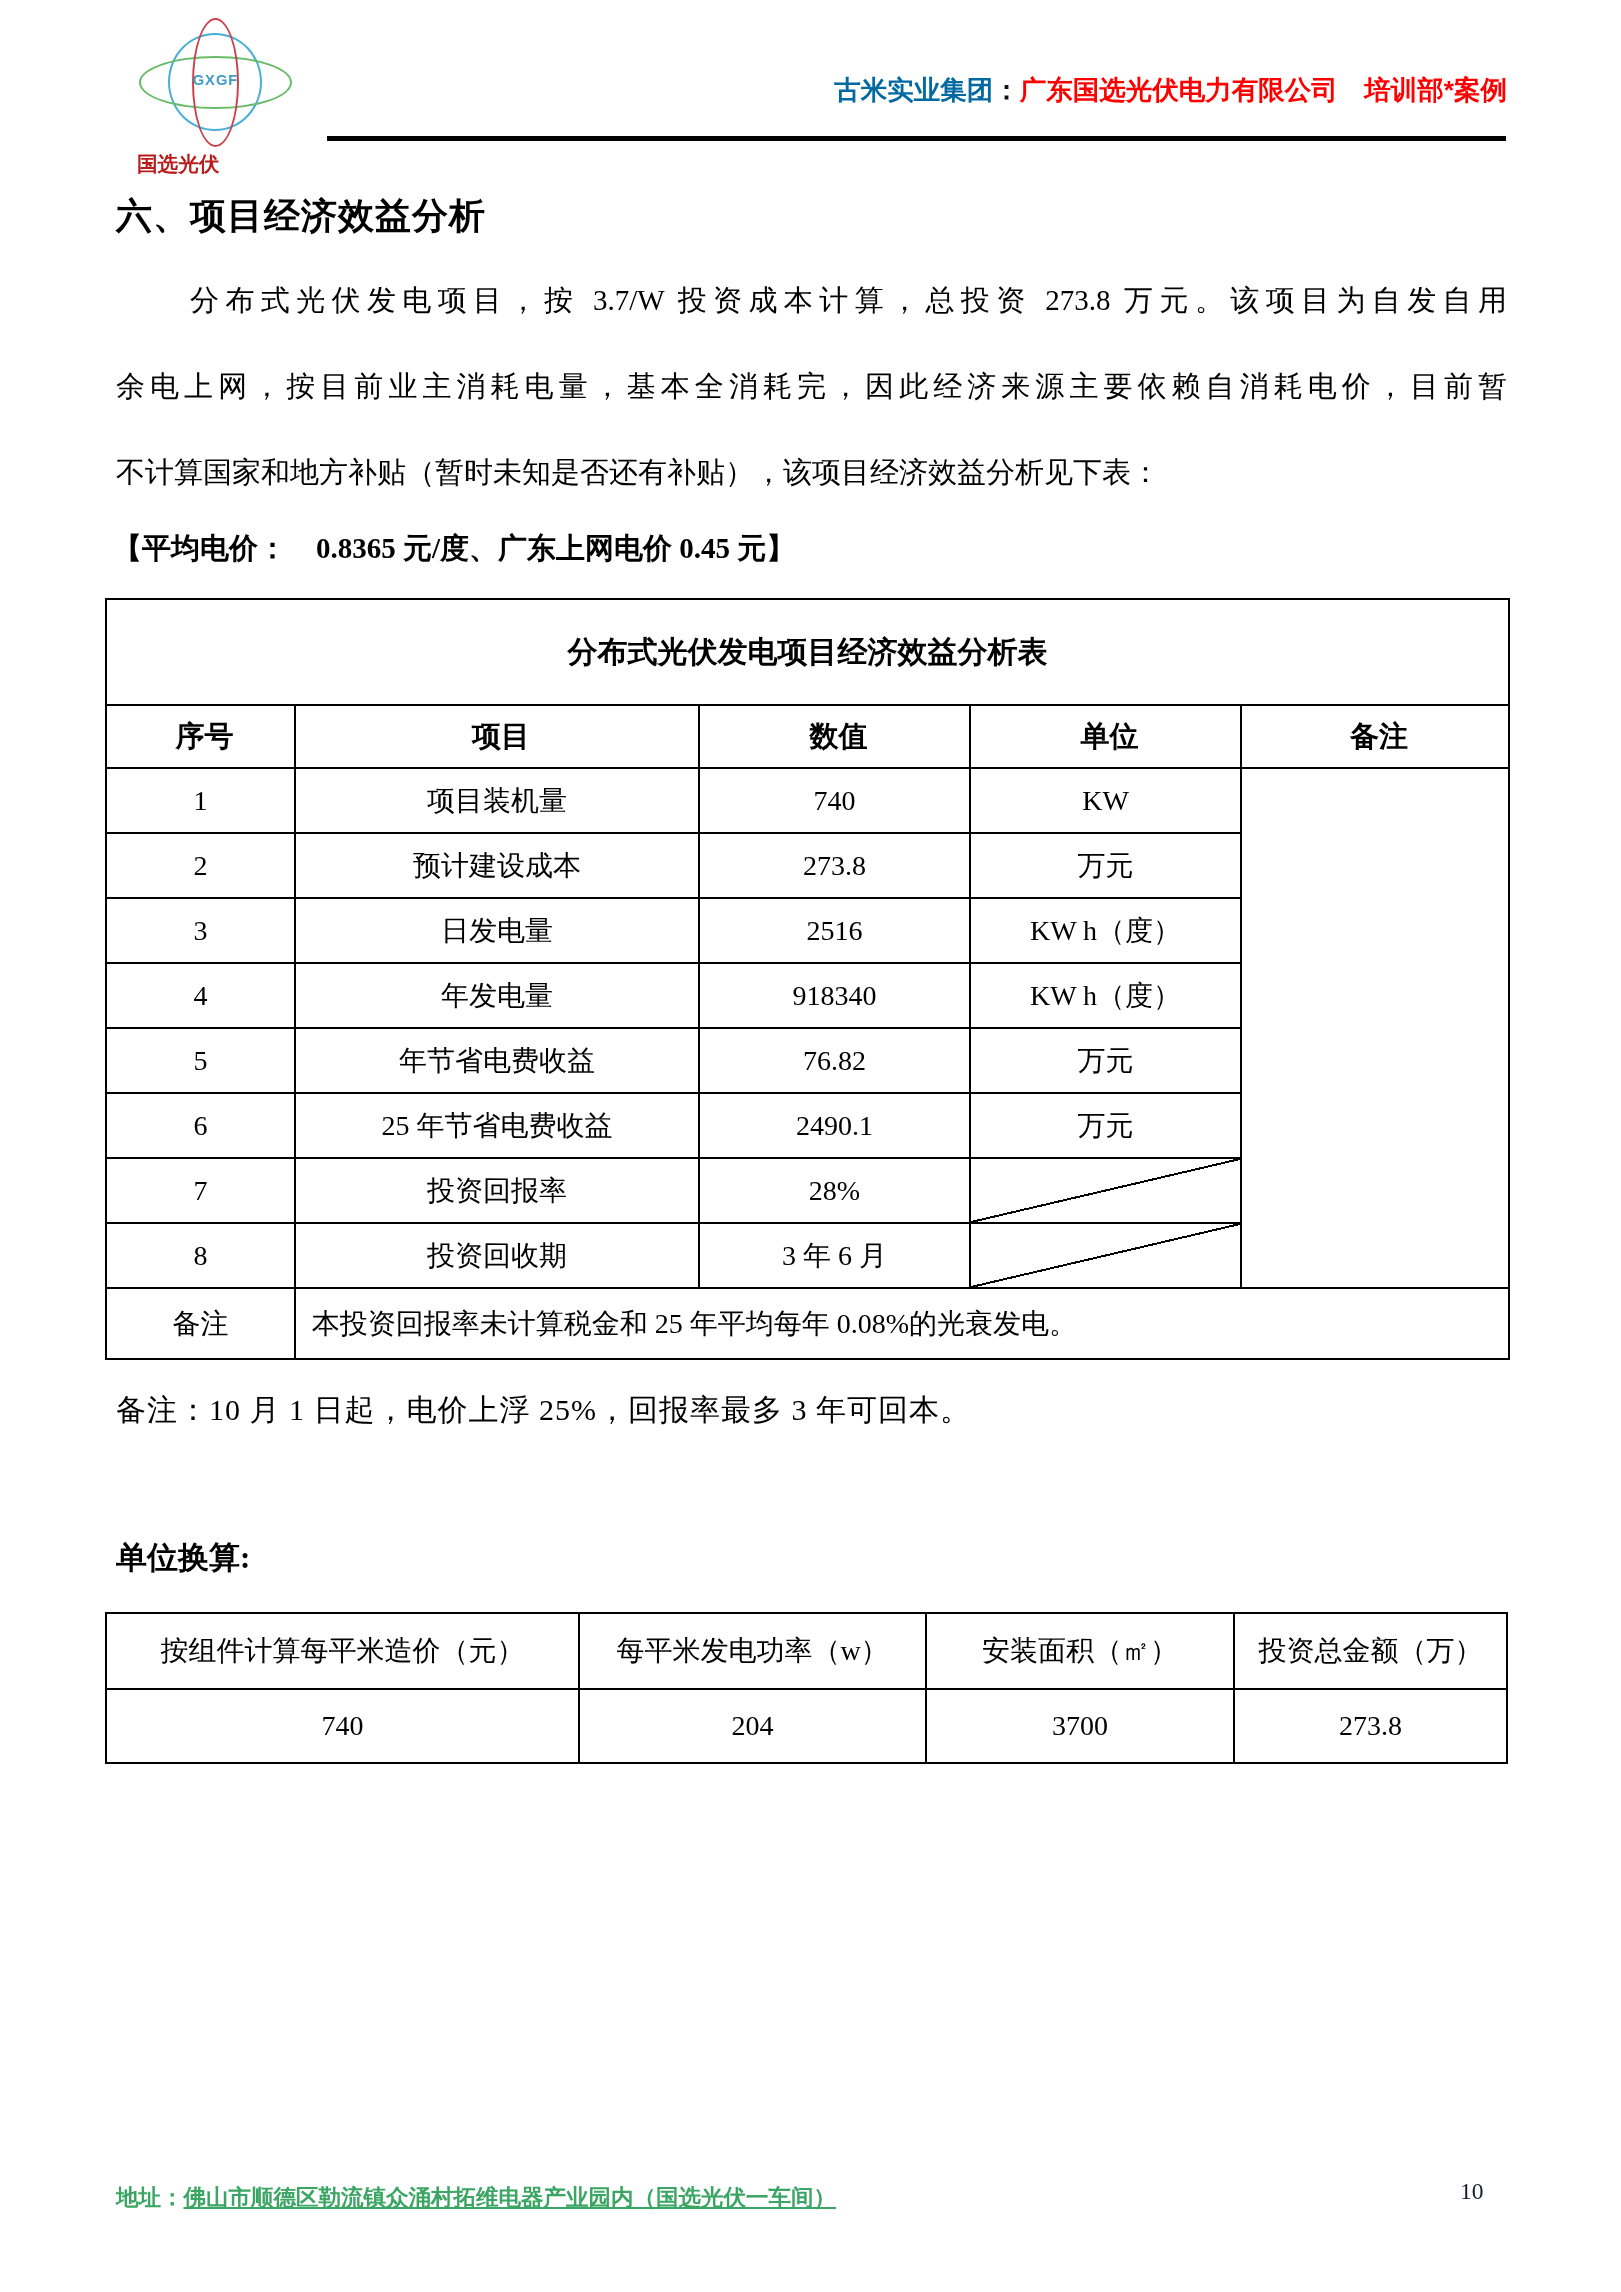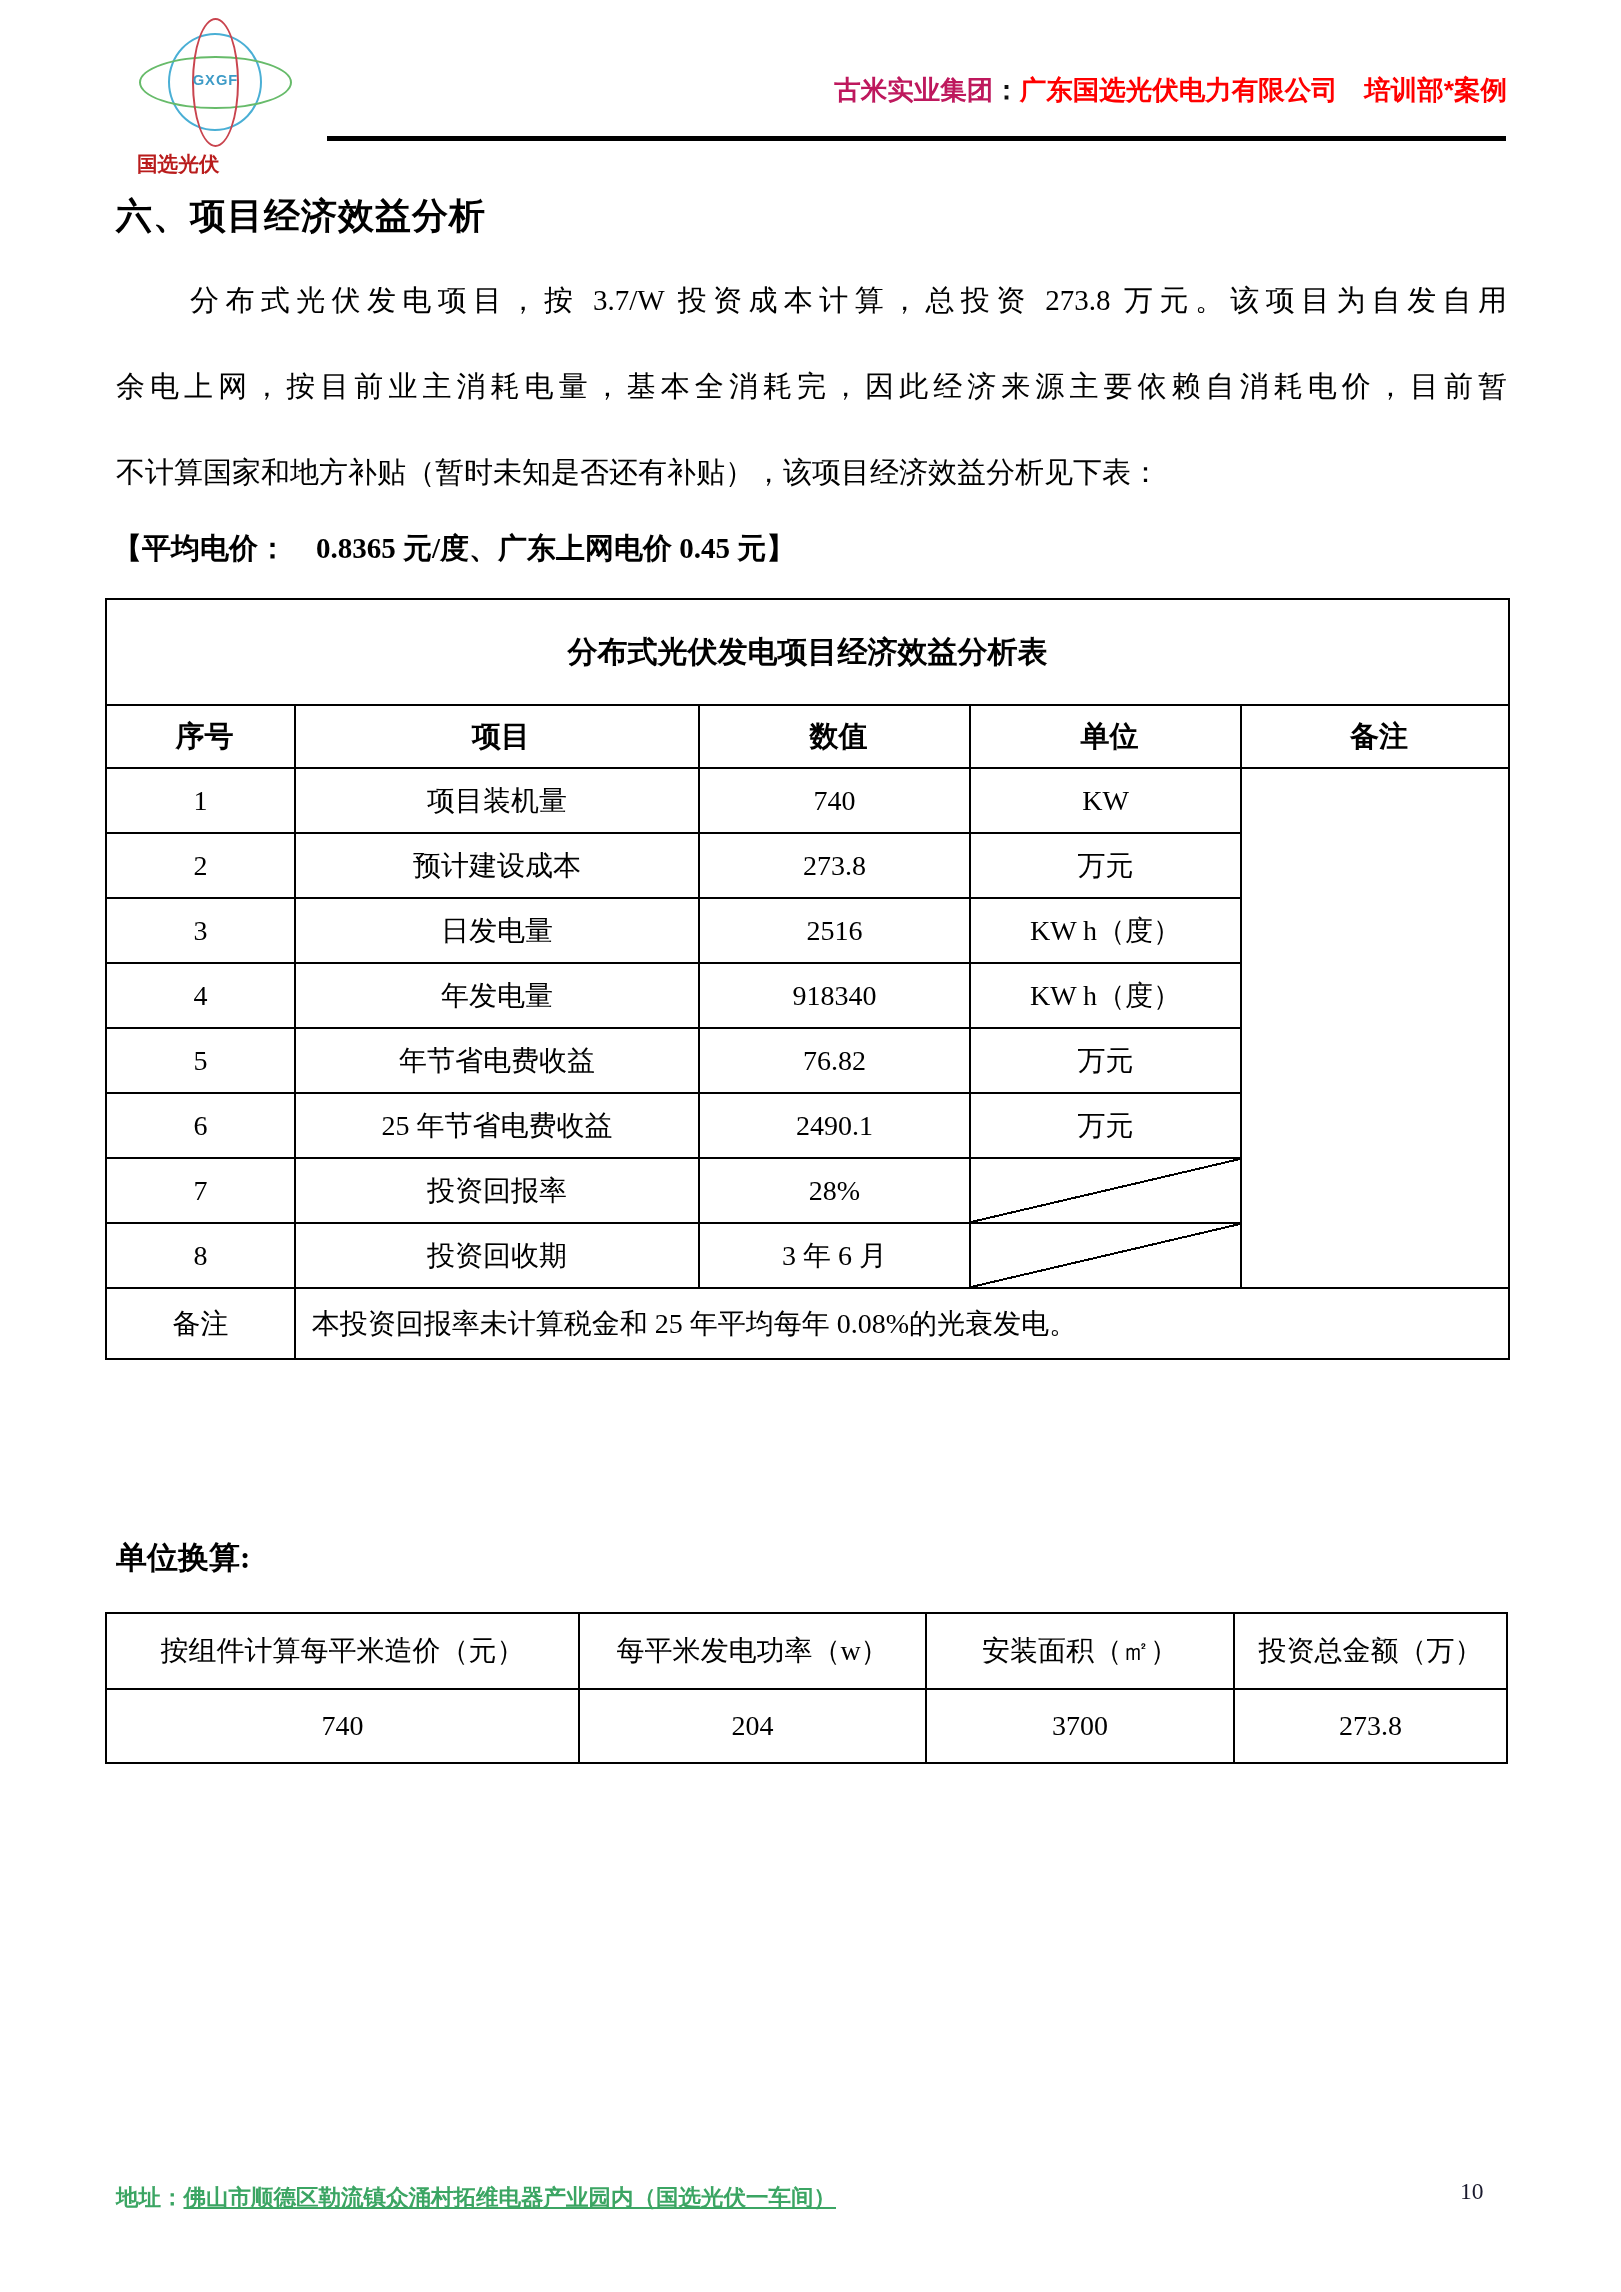--- a/index.html
+++ b/index.html
@@ -34,21 +34,21 @@
     text-align: left; font-family: "Liberation Sans", sans-serif;
     font-size: 20.6px; font-weight: bold; color: #b91c1c;
   }
   .header-line {
     position: absolute; left: 116px; top: 74px; width: 1391px;
     text-align: right;
     font-family: "Liberation Sans", sans-serif;
     font-size: 26.5px; font-weight: bold; line-height: 33px;
     white-space: pre;
   }
-  .hdr-blue { color: #be185d; }
+  .hdr-blue { color: #0369a1; }
   .hdr-sep  { color: #111; }
   .hdr-red  { color: #ff0000; }
   .header-rule {
     position: absolute; left: 327px; top: 136px; width: 1179px; height: 4.9px;
     background: #000;
   }
 
   
   .h1 {
     position: absolute; left: 116px; top: 192px;
@@ -211,20 +211,21 @@
         <td class="data diag"></td>
       </tr>
       <tr>
         <td class="foot-label">备注</td>
         <td class="foot-text" colspan="4">本投资回报率未计算税金和 25 年平均每年 0.08%的光衰发电。</td>
       </tr>
     </tbody>
       </table>
   </div>
 
+  <div class="note-below">备注：10 月 1 日起，电价上浮 25%，回报率最多 3 年可回本。</div>
 
   <div class="h2">单位换算:</div>
 
   <div class="tbl2">
     <table>
       <colgroup>
         <col style="width:473px">
           <col style="width:347px">
           <col style="width:308px">
           <col style="width:273px">

